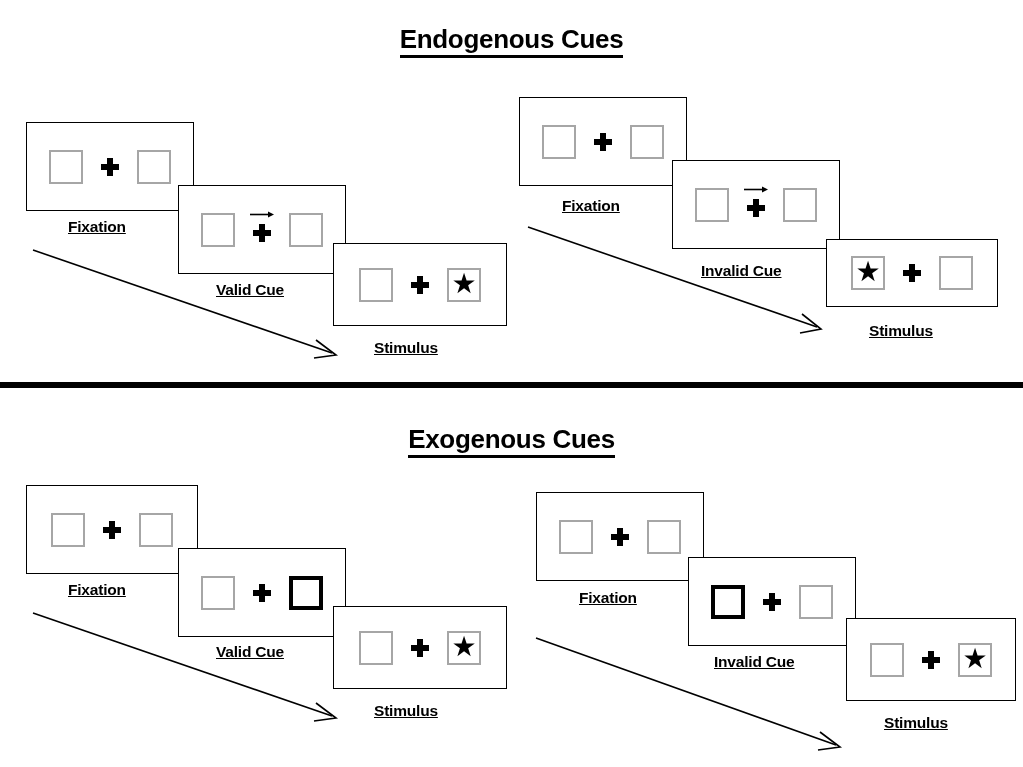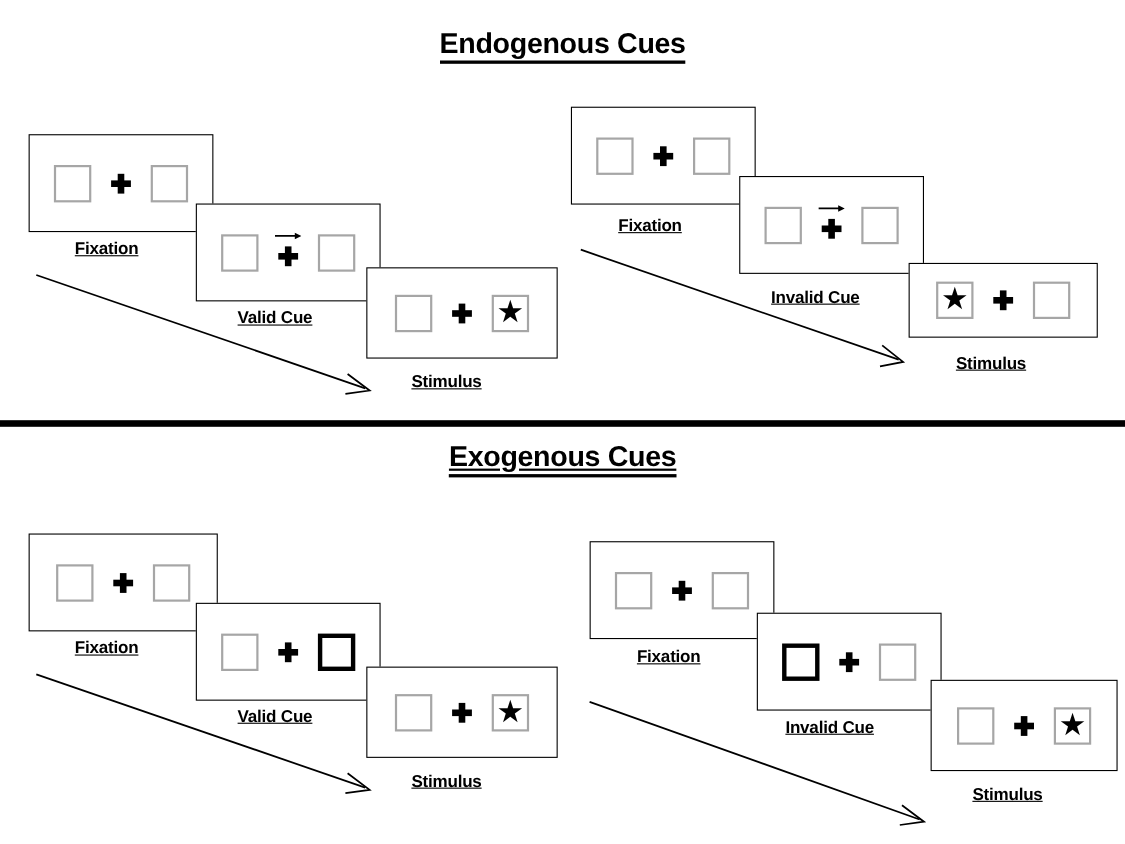--- a/index.html
+++ b/index.html
@@ -222,21 +222,21 @@
 </div>
 <div class="caption" style="left:869px; top:322px;">Stimulus</div>
 
 <svg class="flow-arrow" style="left:525px; top:222px; width:310px; height:120px;" viewBox="0 0 310 120">
   <line x1="3" y1="5" x2="292" y2="105" stroke="#000" stroke-width="1.6"></line>
   <polyline points="277,92 296,107 275,111" fill="none" stroke="#000" stroke-width="1.6"></polyline>
 </svg>
 
 <div class="divider" style="top:382px;"></div>
 
-<div class="section-title" style="top:400px;text-decoration:underline;">
+<div class="section-title" style="top:424px;">
   <span>Exogenous Cues</span>
 </div>
 
 <div class="panel" style="left:26px; top:485px; width:172px; height:89px;">
   <div class="panel-inner">
     <div class="sbox"></div>
     <div class="plus-wrap">
       <div class="plus"></div>
     </div>
     <div class="sbox"></div>

